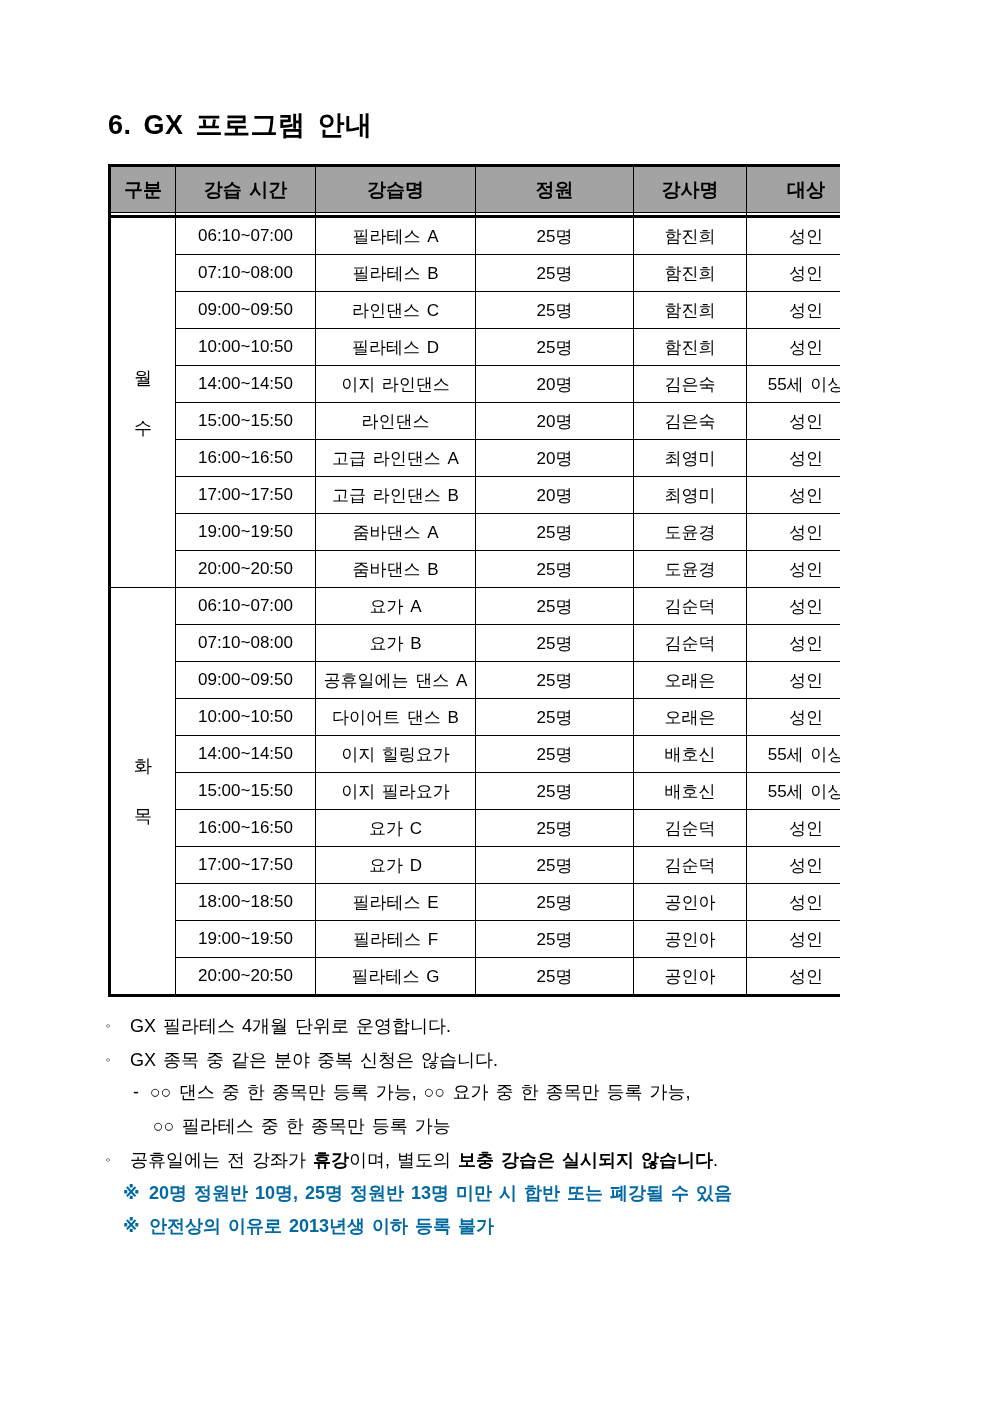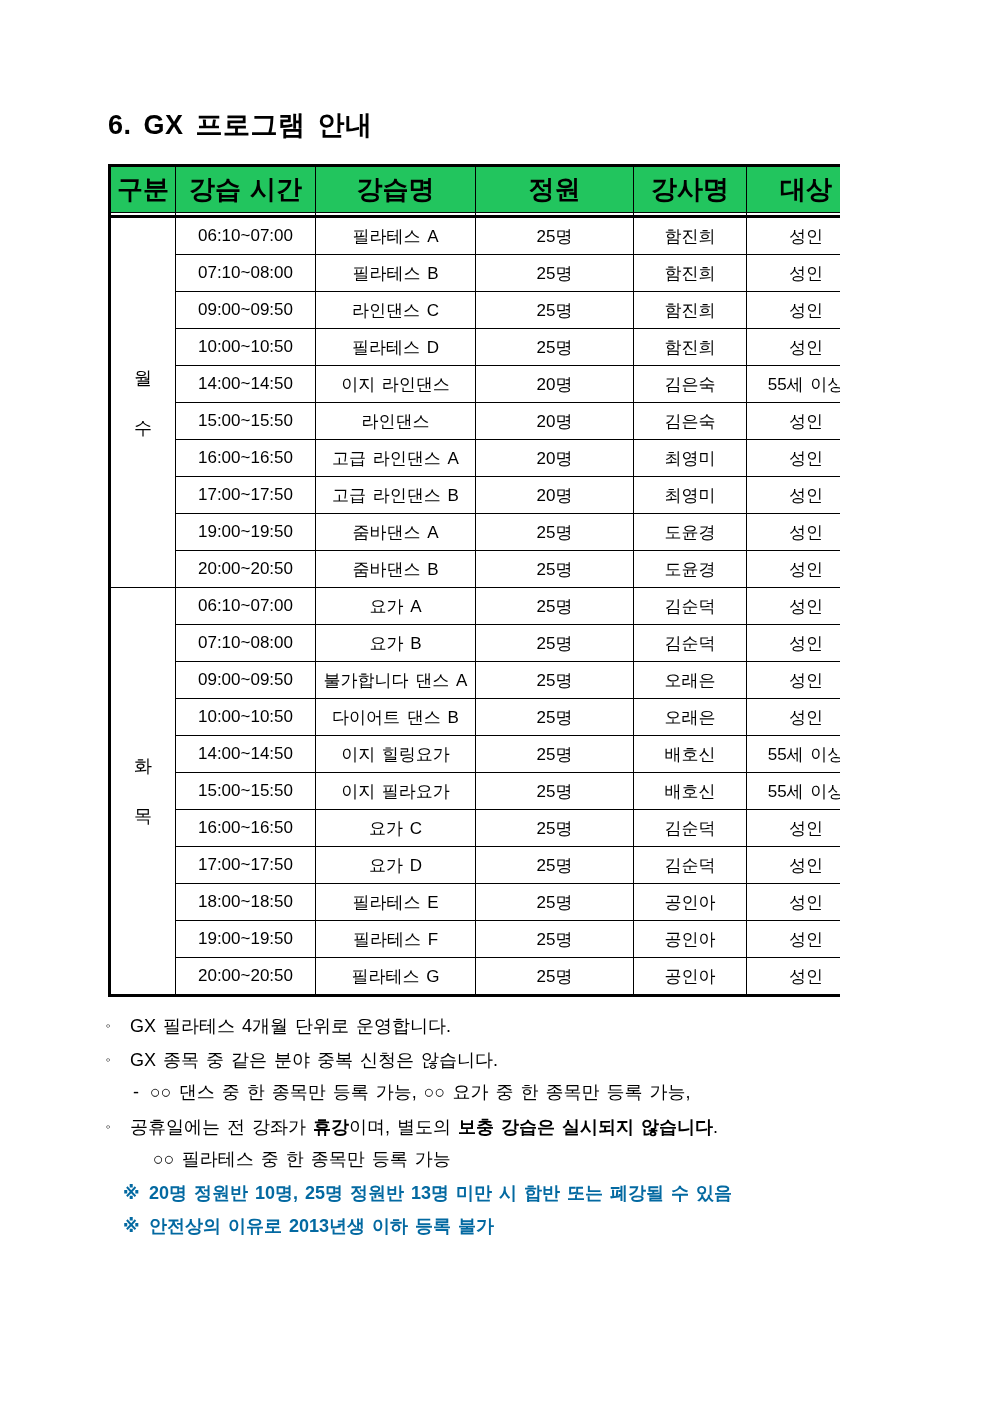--- a/index.html
+++ b/index.html
@@ -13,21 +13,21 @@
     line-height: 34px; letter-spacing: 0.5px; word-spacing: 4px;
   }
   table.schedule {
     border-collapse: collapse; table-layout: fixed;
     margin: 22px 0 0 108px; width: 757px; border: 3px solid #000;
   }
   .schedule th, .schedule td {
     border: 1px solid #000; padding: 0; text-align: center; vertical-align: middle;
     overflow: hidden;
   }
-  .schedule thead th { background: #22c55e; height: 45px; font-size: 26px; font-weight: bold; word-spacing: 2px; }
+  .schedule thead th { background: #a3a3a3; height: 45px; font-size: 19px; font-weight: bold; word-spacing: 2px; }
   .schedule tr.divider td { height: 2px; border-bottom: 3px solid #000; background: #fff; }
   .schedule tbody td { height: 36px; font-size: 17px; word-spacing: 2px; }
   .schedule td.group-label { font-size: 18px; line-height: 50px; white-space: pre-line; }
   .notes { margin: 12px 0 0 106px; }
   .note-line { height: 33.5px; line-height: 33.5px; font-size: 18px; word-spacing: 2px; white-space: nowrap; }
   .note-line.blue { color: #0369a1; font-weight: bold; }
   .note-line.indent-1 { margin-left: 27px; }
   .note-line.indent-2 { margin-left: 47px; }
   .note-line.star-line { margin-left: 17px; }
   .seg-bold { font-weight: bold; }
@@ -155,21 +155,21 @@
         </tr>
         <tr>
           <td>07:10~08:00</td>
           <td>요가 B</td>
           <td>25명</td>
           <td>김순덕</td>
           <td>성인</td>
         </tr>
         <tr>
           <td>09:00~09:50</td>
-          <td>불가합니다 댄스 A</td>
+          <td>공휴일에는 댄스 A</td>
           <td>25명</td>
           <td>오래은</td>
           <td>성인</td>
         </tr>
         <tr>
           <td>10:00~10:50</td>
           <td>다이어트 댄스 B</td>
           <td>25명</td>
           <td>오래은</td>
           <td>성인</td>
@@ -223,19 +223,19 @@
           <td>공인아</td>
           <td>성인</td>
         </tr>
       </tbody>
   </table>
 
   <div class="notes" id="notes">
       <div class="note-line indent-0"><span class="marker m-bullet">◦</span><span>GX 필라테스 4개월 단위로 운영합니다.</span></div>
       <div class="note-line indent-0"><span class="marker m-bullet">◦</span><span>GX 종목 중 같은 분야 중복 신청은 않습니다.</span></div>
       <div class="note-line indent-1"><span class="marker m-dash">-</span><span>○○ 댄스 중 한 종목만 등록 가능, ○○ 요가 중 한 종목만 등록 가능,</span></div>
+      <div class="note-line indent-2"><span class="marker m-none"></span><span>○○ 필라테스 중 한 종목만 등록 가능</span></div>
       <div class="note-line indent-0"><span class="marker m-bullet">◦</span><span>공휴일에는 전 강좌가 </span><span class="seg-bold">휴강</span><span>이며, 별도의 </span><span class="seg-bold">보충 강습은 실시되지 않습니다</span><span>.</span></div>
-      <div class="note-line indent-2"><span class="marker m-none"></span><span>○○ 필라테스 중 한 종목만 등록 가능</span></div>
       <div class="note-line indent-0 blue star-line"><span class="marker m-star">※</span><span>20명 정원반 10명, 25명 정원반 13명 미만 시 합반 또는 폐강될 수 있음</span></div>
       <div class="note-line indent-0 blue star-line"><span class="marker m-star">※</span><span>안전상의 이유로 2013년생 이하 등록 불가</span></div>
     </div>
 
 </div>
 
 </body></html>

